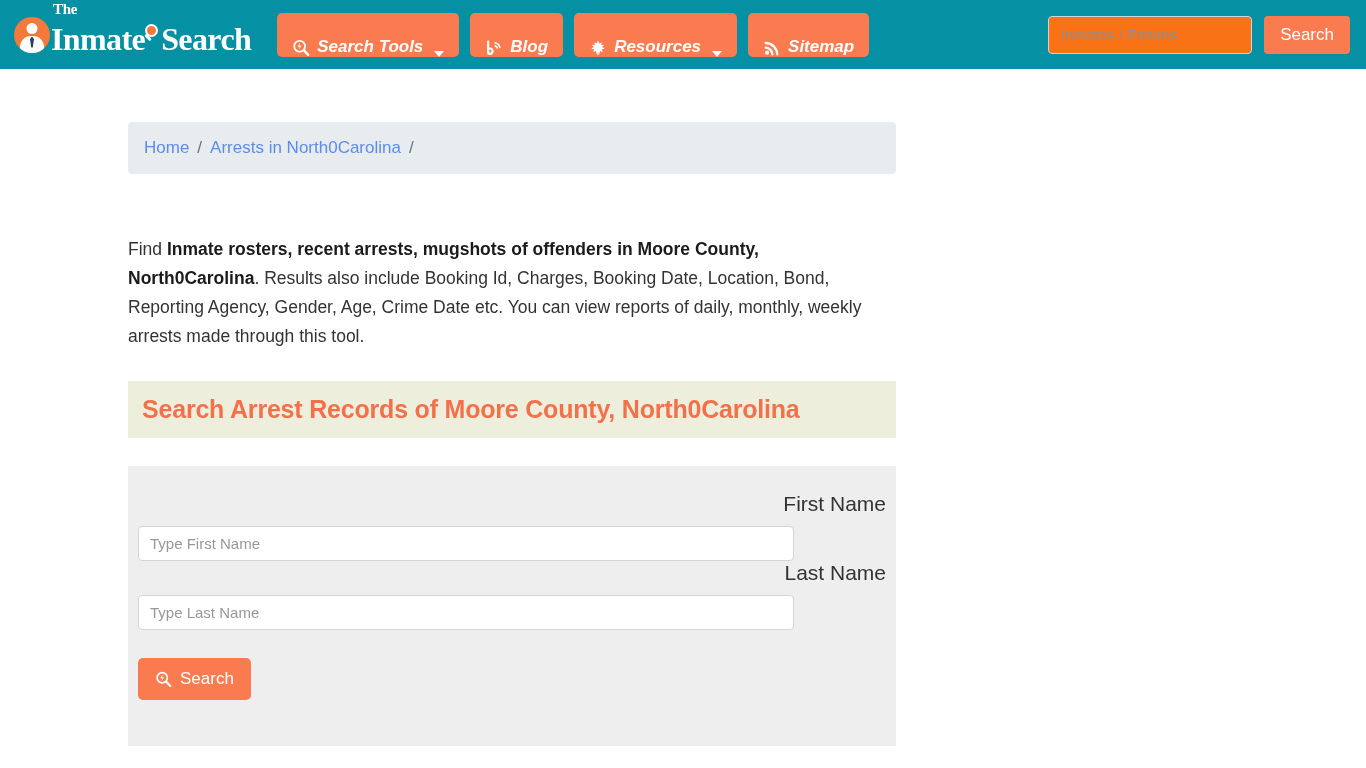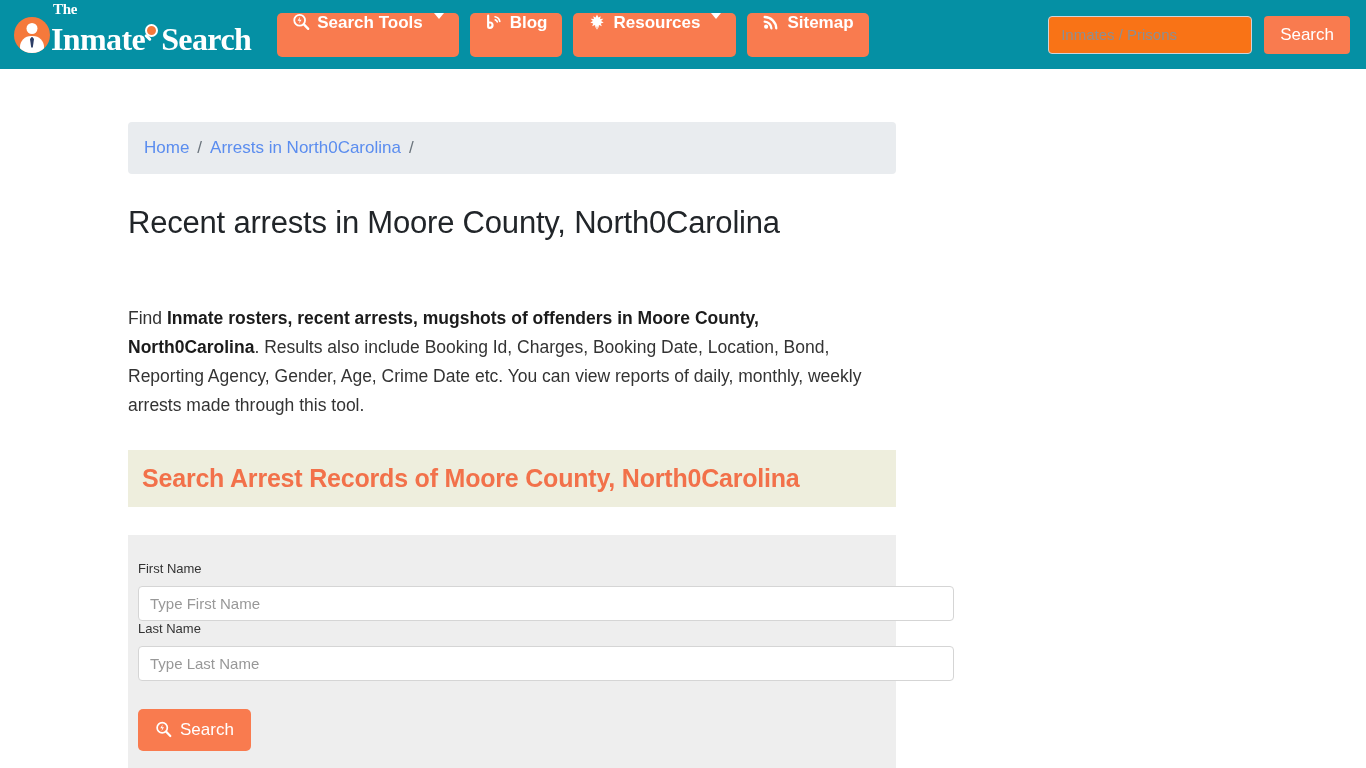--- a/index.html
+++ b/index.html
@@ -124,33 +124,34 @@
     height: 3px;
     background: #ffffff;
     transform: rotate(45deg);
     border-radius: 2px;
   }
 
   
   .nav-btns { display: flex; align-items: center; gap: 11px; flex: 0 0 auto; }
   .nav-btn {
     display: inline-flex;
-    align-items: flex-start;
+    align-items: flex-end;
     gap: 7px;
     background: #f97b4f;
     color: #ffffff;
     border: none;
     border-radius: 5px;
     height: 44px;
     padding: 0 15px;
     font-size: 17px;
     font-weight: bold;
     cursor: pointer;
     white-space: nowrap;
     font-family: "Liberation Sans", sans-serif;
+    font-style: italic;
   }
   .caret {
     width: 0; height: 0;
     border-left: 5px solid transparent;
     border-right: 5px solid transparent;
     border-top: 6px solid #ffffff;
     margin-left: 4px;
   }
   .nav-ico { display: inline-flex; align-items: center; }
 
@@ -248,27 +249,28 @@
     letter-spacing: -0.2px;
   }
 
   .form-panel {
     margin-top: 28px;
     background: #eeeeee;
     padding: 26px 10px 24px 10px;
     min-height: 280px;
   }
   .field-label {
-    font-size: 13px;
+    font-size: 21px;
     color: #333333;
     margin: 0 0 10px 0;
+    text-align: right;
   }
   .text-input {
     display: block;
-    width: 816px;
+    width: 656px;
     height: 35px;
     border: 1px solid #d5d5d5;
     border-radius: 4px;
     background: #ffffff;
     padding: 0 11px;
     font-size: 15px;
     color: #333;
     outline: none;
     font-family: "Liberation Sans", sans-serif;
   }
@@ -373,21 +375,20 @@
 <div class="page">
   <div class="container">
 
     <nav class="breadcrumb">
       <a class="crumb-link" href="#">Home</a>
       <span class="crumb-sep">/</span>
       <a class="crumb-link" href="#">Arrests in North0Carolina</a>
       <span class="crumb-sep">/</span>
     </nav>
 
-    <h1 class="page-title">Recent arrests in Moore County, North0Carolina</h1>
 
     <p class="intro">
       <span>Find </span><b>Inmate rosters, recent arrests, mugshots of offenders in Moore County, North0Carolina</b><span>. Results also include Booking Id, Charges, Booking Date, Location, Bond, Reporting Agency, Gender, Age, Crime Date etc. You can view reports of daily, monthly, weekly arrests made through this tool.</span>
     </p>
 
     <div class="banner">
       <h2>Search Arrest Records of Moore County, North0Carolina</h2>
     </div>
 
     <div class="form-panel">

